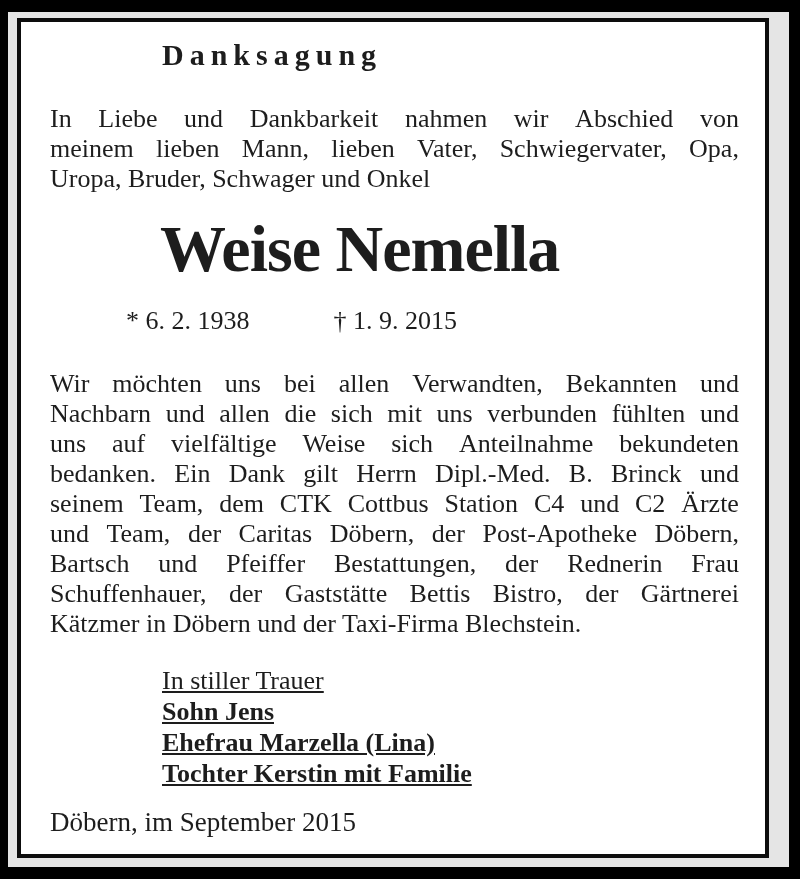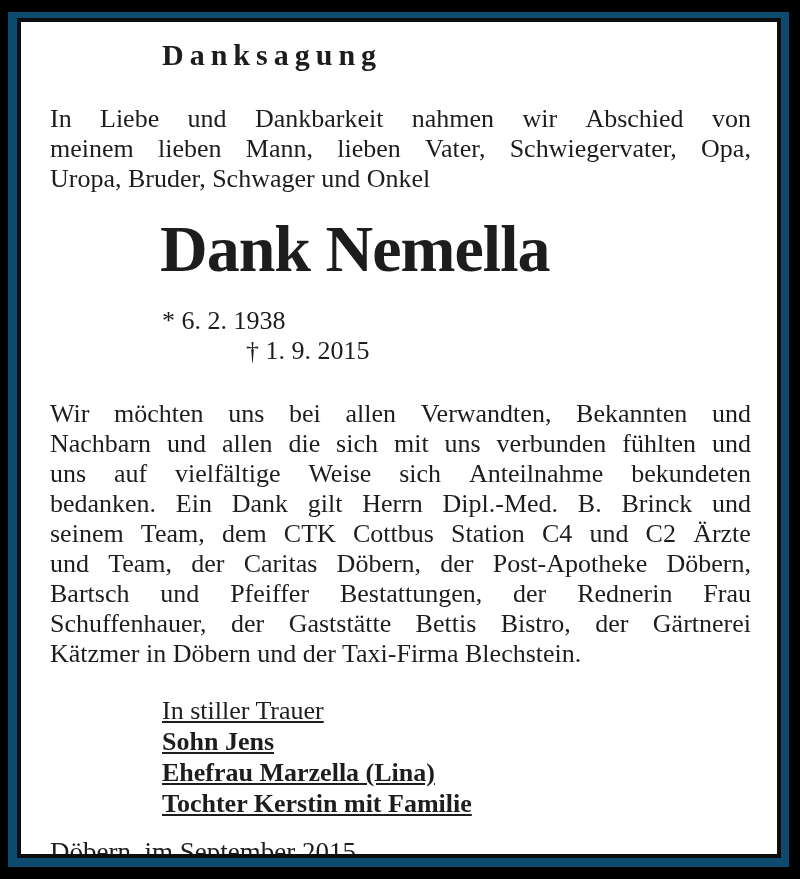--- a/index.html
+++ b/index.html
@@ -8,22 +8,22 @@
 
   
   .scan {
     width: 800px; height: 879px;
     background: #000;
     padding: 12px 11px 12px 8px;
   }
   
   .paper {
     width: 100%; height: 100%;
-    background: #0c4a6e;
-    padding: 6px 8px 9px 9px;
+    background: #e5e5e5;
+    padding: 6px 20px 9px 9px;
   }
   
   .notice {
     width: 100%; height: 100%;
     border: 4px solid #0d0d0d;
     background: #fff;
     overflow: hidden;
   }
   .content {
     height: 100%;
@@ -54,25 +54,24 @@
     margin-left: 110px;
     font-size: 66px;
     font-weight: bold;
     line-height: 74px;
     letter-spacing: -1px;
     white-space: nowrap;
   }
 
   .dates {
     margin-top: 20px;
-    margin-left: 112px;
+    margin-left: 76px;
     font-size: 26px;
     line-height: 30px;
     display: flex;
-    flex-direction: column;
   }
   .dates .death { margin-left: 84px; }
 
   .thanks { margin-top: 33px; }
 
   .closing {
     margin-top: 26px;
     margin-left: 112px;
     font-size: 26px;
     line-height: 31px;
@@ -112,21 +111,21 @@
               <span>lieben</span>
               <span>Mann,</span>
               <span>lieben</span>
               <span>Vater,</span>
               <span>Schwiegervater,</span>
               <span>Opa,</span>
             </div>
           <div class="pline">Uropa, Bruder, Schwager und Onkel</div>
         </div>
 
-        <div class="name">Dank Nemella</div>
+        <div class="name">Weise Nemella</div>
 
         <div class="dates">
           <span class="birth">* 6. 2. 1938</span>
           <span class="death">† 1. 9. 2015</span>
         </div>
 
         <div class="para thanks">
           <div class="jline">
               <span>Wir</span>
               <span>möchten</span>

